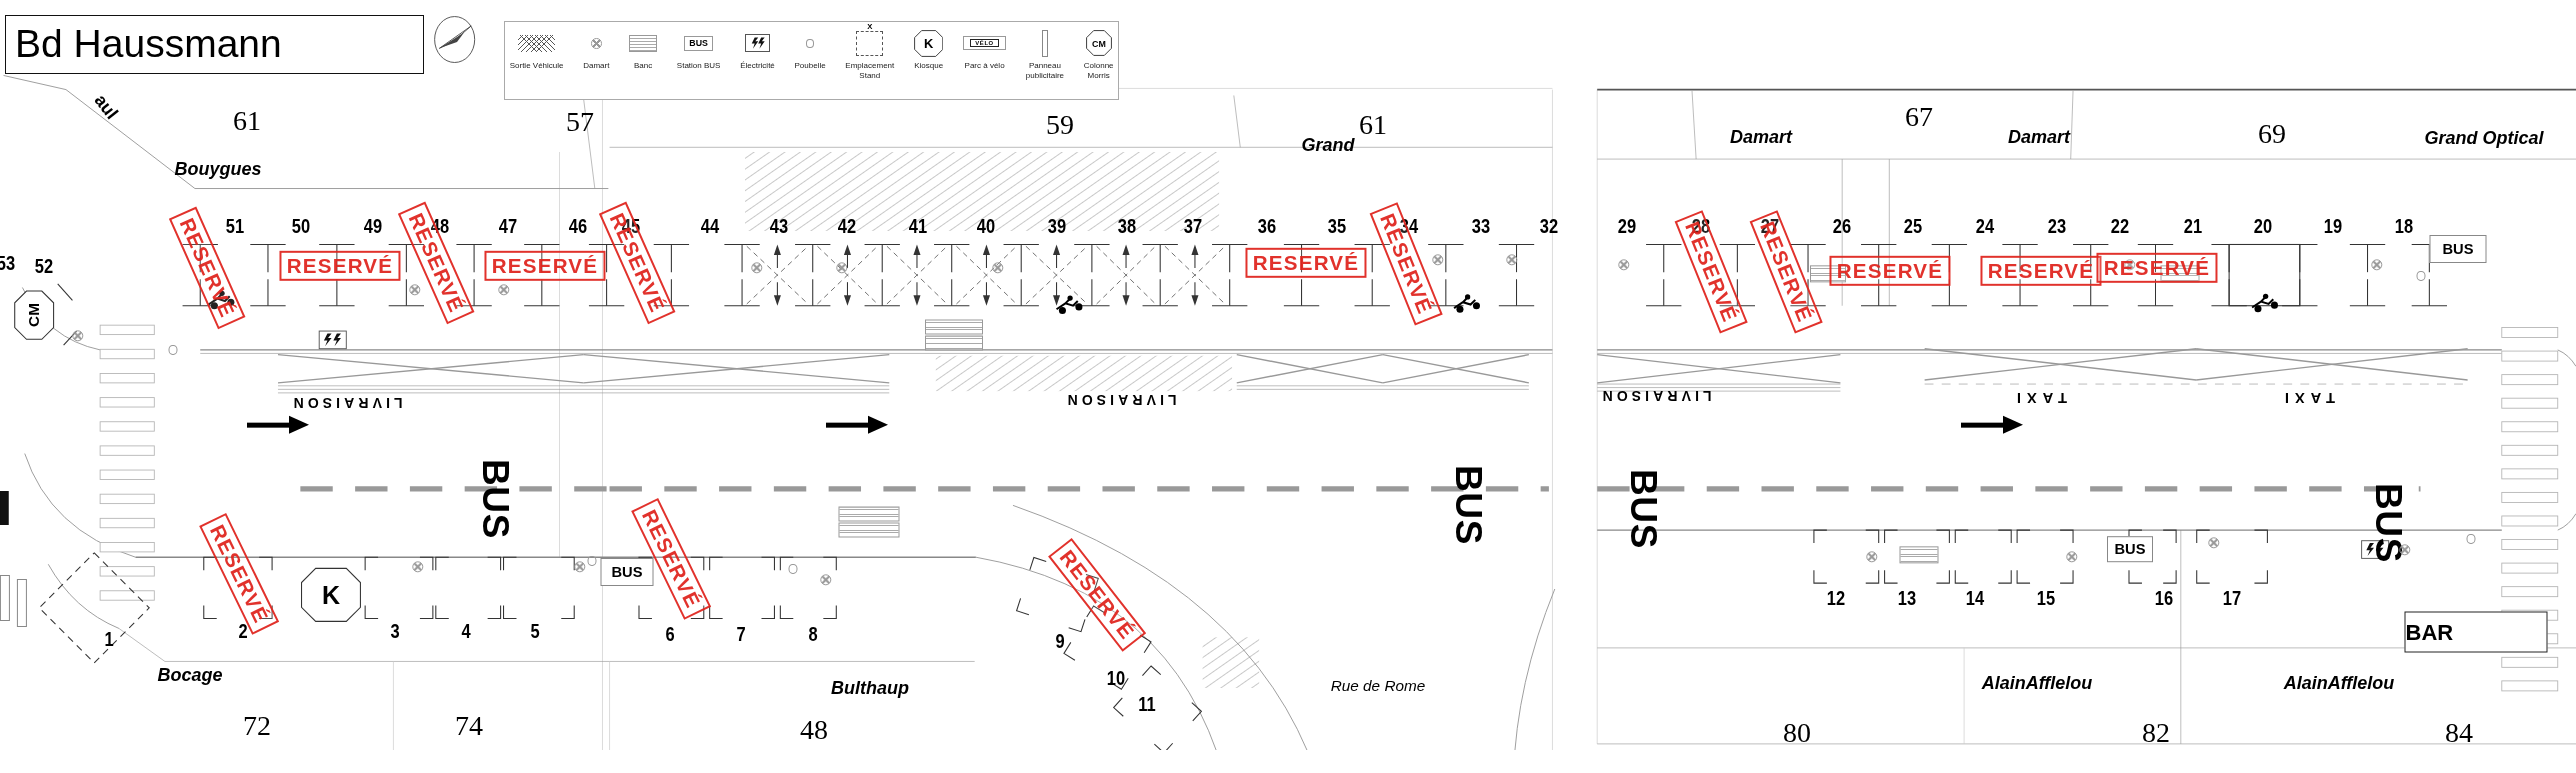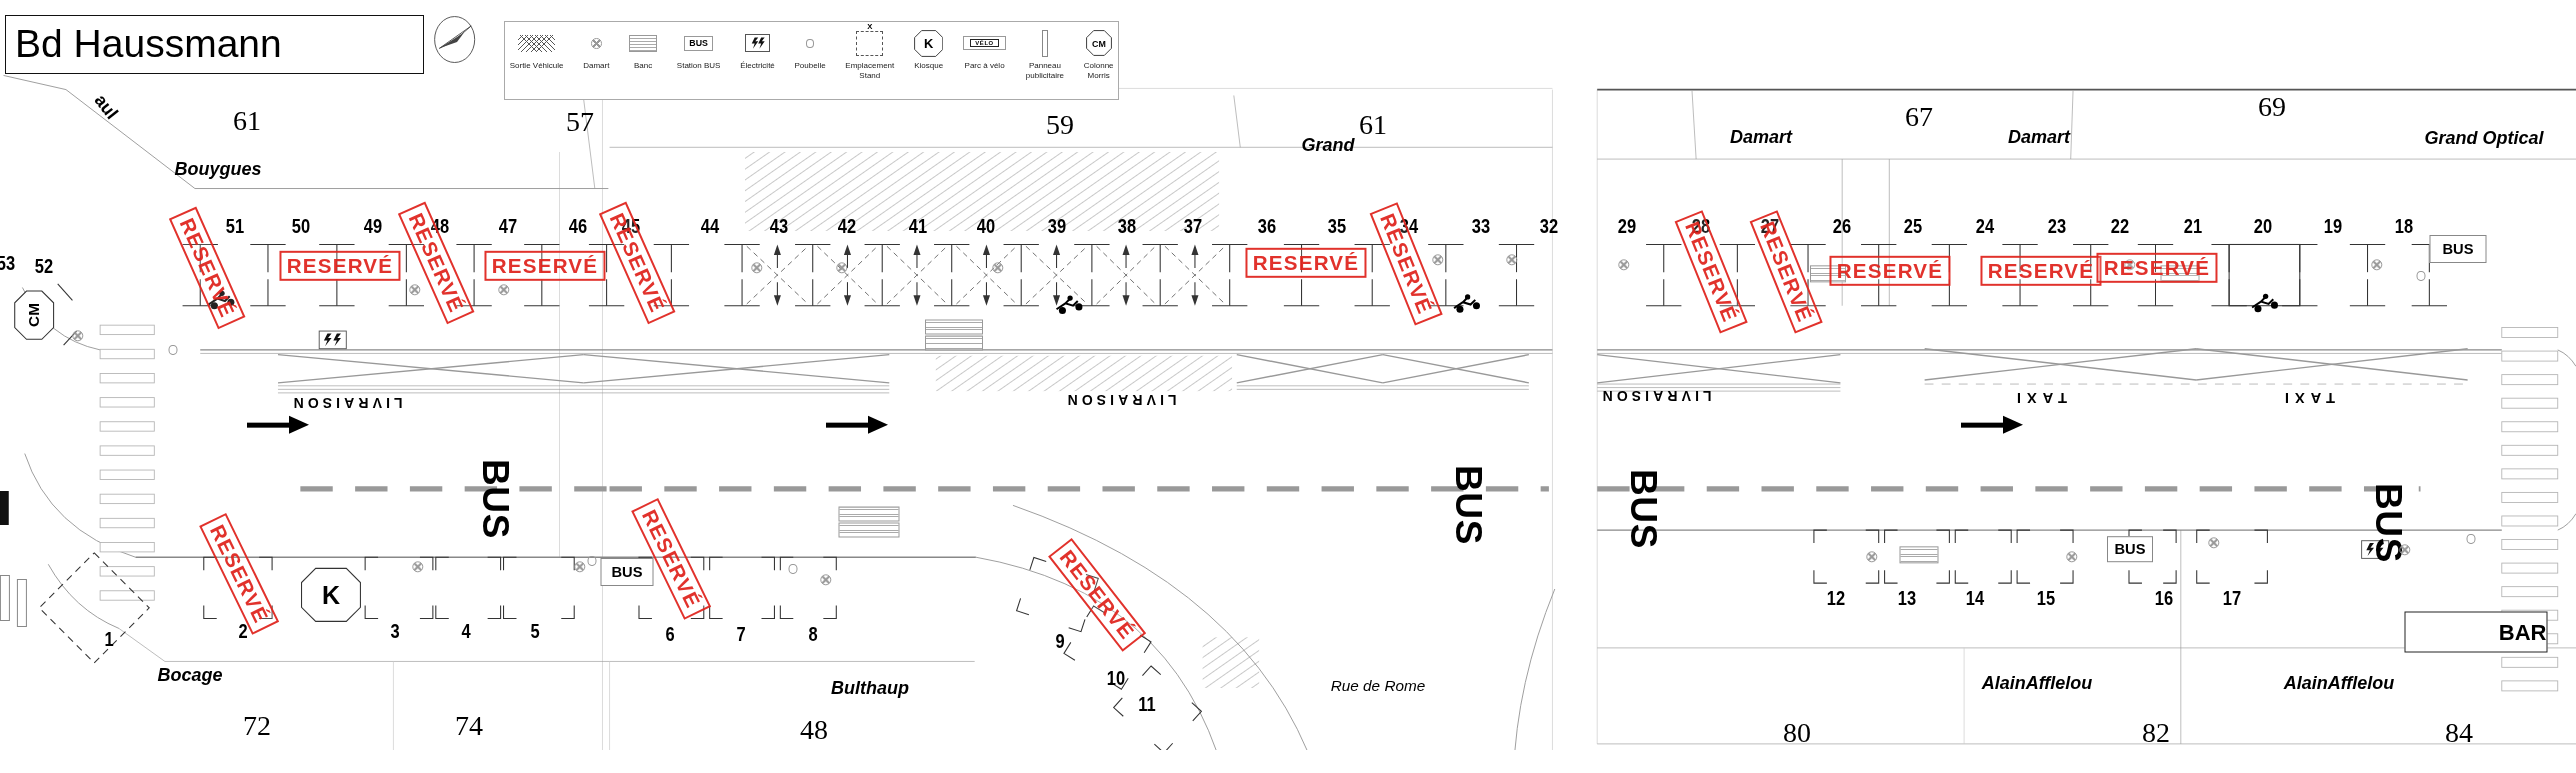--- a/index.html
+++ b/index.html
@@ -14,21 +14,21 @@
   .stamp{position:absolute;z-index:6;border:2.9px solid #e0261f;color:#e0261f;background:rgba(255,255,255,.15);
          font-weight:800;font-size:20.6px;letter-spacing:1.2px;padding:1.2px 5.3px;white-space:nowrap;
          transform:translate(-50%,-50%);opacity:.94}
   .busrot{font-weight:600;font-size:37px;letter-spacing:0.6px;transform:translate(-50%,-50%) rotate(90deg);z-index:2}
   .flip{transform:translate(-50%,-50%) rotate(180deg);font-weight:700;z-index:2}
   .liv{font-size:14px;letter-spacing:4.1px}
   .taxi{font-size:14.7px;letter-spacing:5.9px}
   .stationbus{position:absolute;transform:translate(-50%,-50%);border:0.9px solid #888;background:#fff;
               display:flex;align-items:center;justify-content:center;font-weight:700;font-size:14.7px;z-index:5}
   .bar-box{position:absolute;transform:translate(-50%,-50%);border:1.5px solid #222;background:#fff;
-           display:flex;align-items:center;justify-content:flex-end;font-weight:700;font-size:22px;z-index:5}
+           display:flex;align-items:center;justify-content:flex-start;font-weight:700;font-size:22px;z-index:5}
   .tree{position:absolute;width:9.4px;height:9.4px;border:0.6px solid #999;border-radius:50%;z-index:2;
         transform:translate(-50%,-50%);
         background:linear-gradient(45deg,transparent 44%,#999 44%,#999 56%,transparent 56%),
                    linear-gradient(-45deg,transparent 44%,#999 44%,#999 56%,transparent 56%)}
   .bin{position:absolute;width:7px;height:8.2px;border:0.7px solid #999;border-radius:45%;
        transform:translate(-50%,-50%);z-index:2}
   .bench{position:absolute;transform:translate(-50%,-50%);border:0.6px solid #999;z-index:2;
          background:repeating-linear-gradient(180deg,#fff 0 1.8px,#aaa 1.8px 2.4px)}
   .pan{position:absolute;transform:translate(-50%,-50%);border:0.6px solid #888;background:#fff;z-index:2}
   .pan.solid{background:#111;border-color:#111}
@@ -485,21 +485,21 @@
   <div class="lab k-letter" style="left:331px;top:595px">K</div>
   <div class="lab cm-letter" style="left:34px;top:315px">CM</div>
 
   <div>
 
   <div class="lab street-num" style="left: 247px; top: 121px;">61</div>
       <div class="lab street-num" style="left: 580px; top: 122px;">57</div>
       <div class="lab street-num" style="left: 1060px; top: 125px;">59</div>
       <div class="lab street-num" style="left: 1373px; top: 125px;">61</div>
       <div class="lab street-num" style="left: 1885px; top: 117px; margin-left: 34px;">67</div>
-      <div class="lab street-num" style="left: 2272px; top: 107px;">69</div>
+      <div class="lab street-num" style="left: 2272px; top: 134px;">69</div>
       <div class="lab street-num" style="left: 257px; top: 726px;">72</div>
       <div class="lab street-num" style="left: 469px; top: 726px;">74</div>
       <div class="lab street-num" style="left: 814px; top: 730px;">48</div>
       <div class="lab street-num" style="left: 1797px; top: 733px;">80</div>
       <div class="lab street-num" style="left: 2156px; top: 733px;">82</div>
       <div class="lab street-num" style="left: 2459px; top: 733px;">84</div>
     </div>
 
   <div>
 

